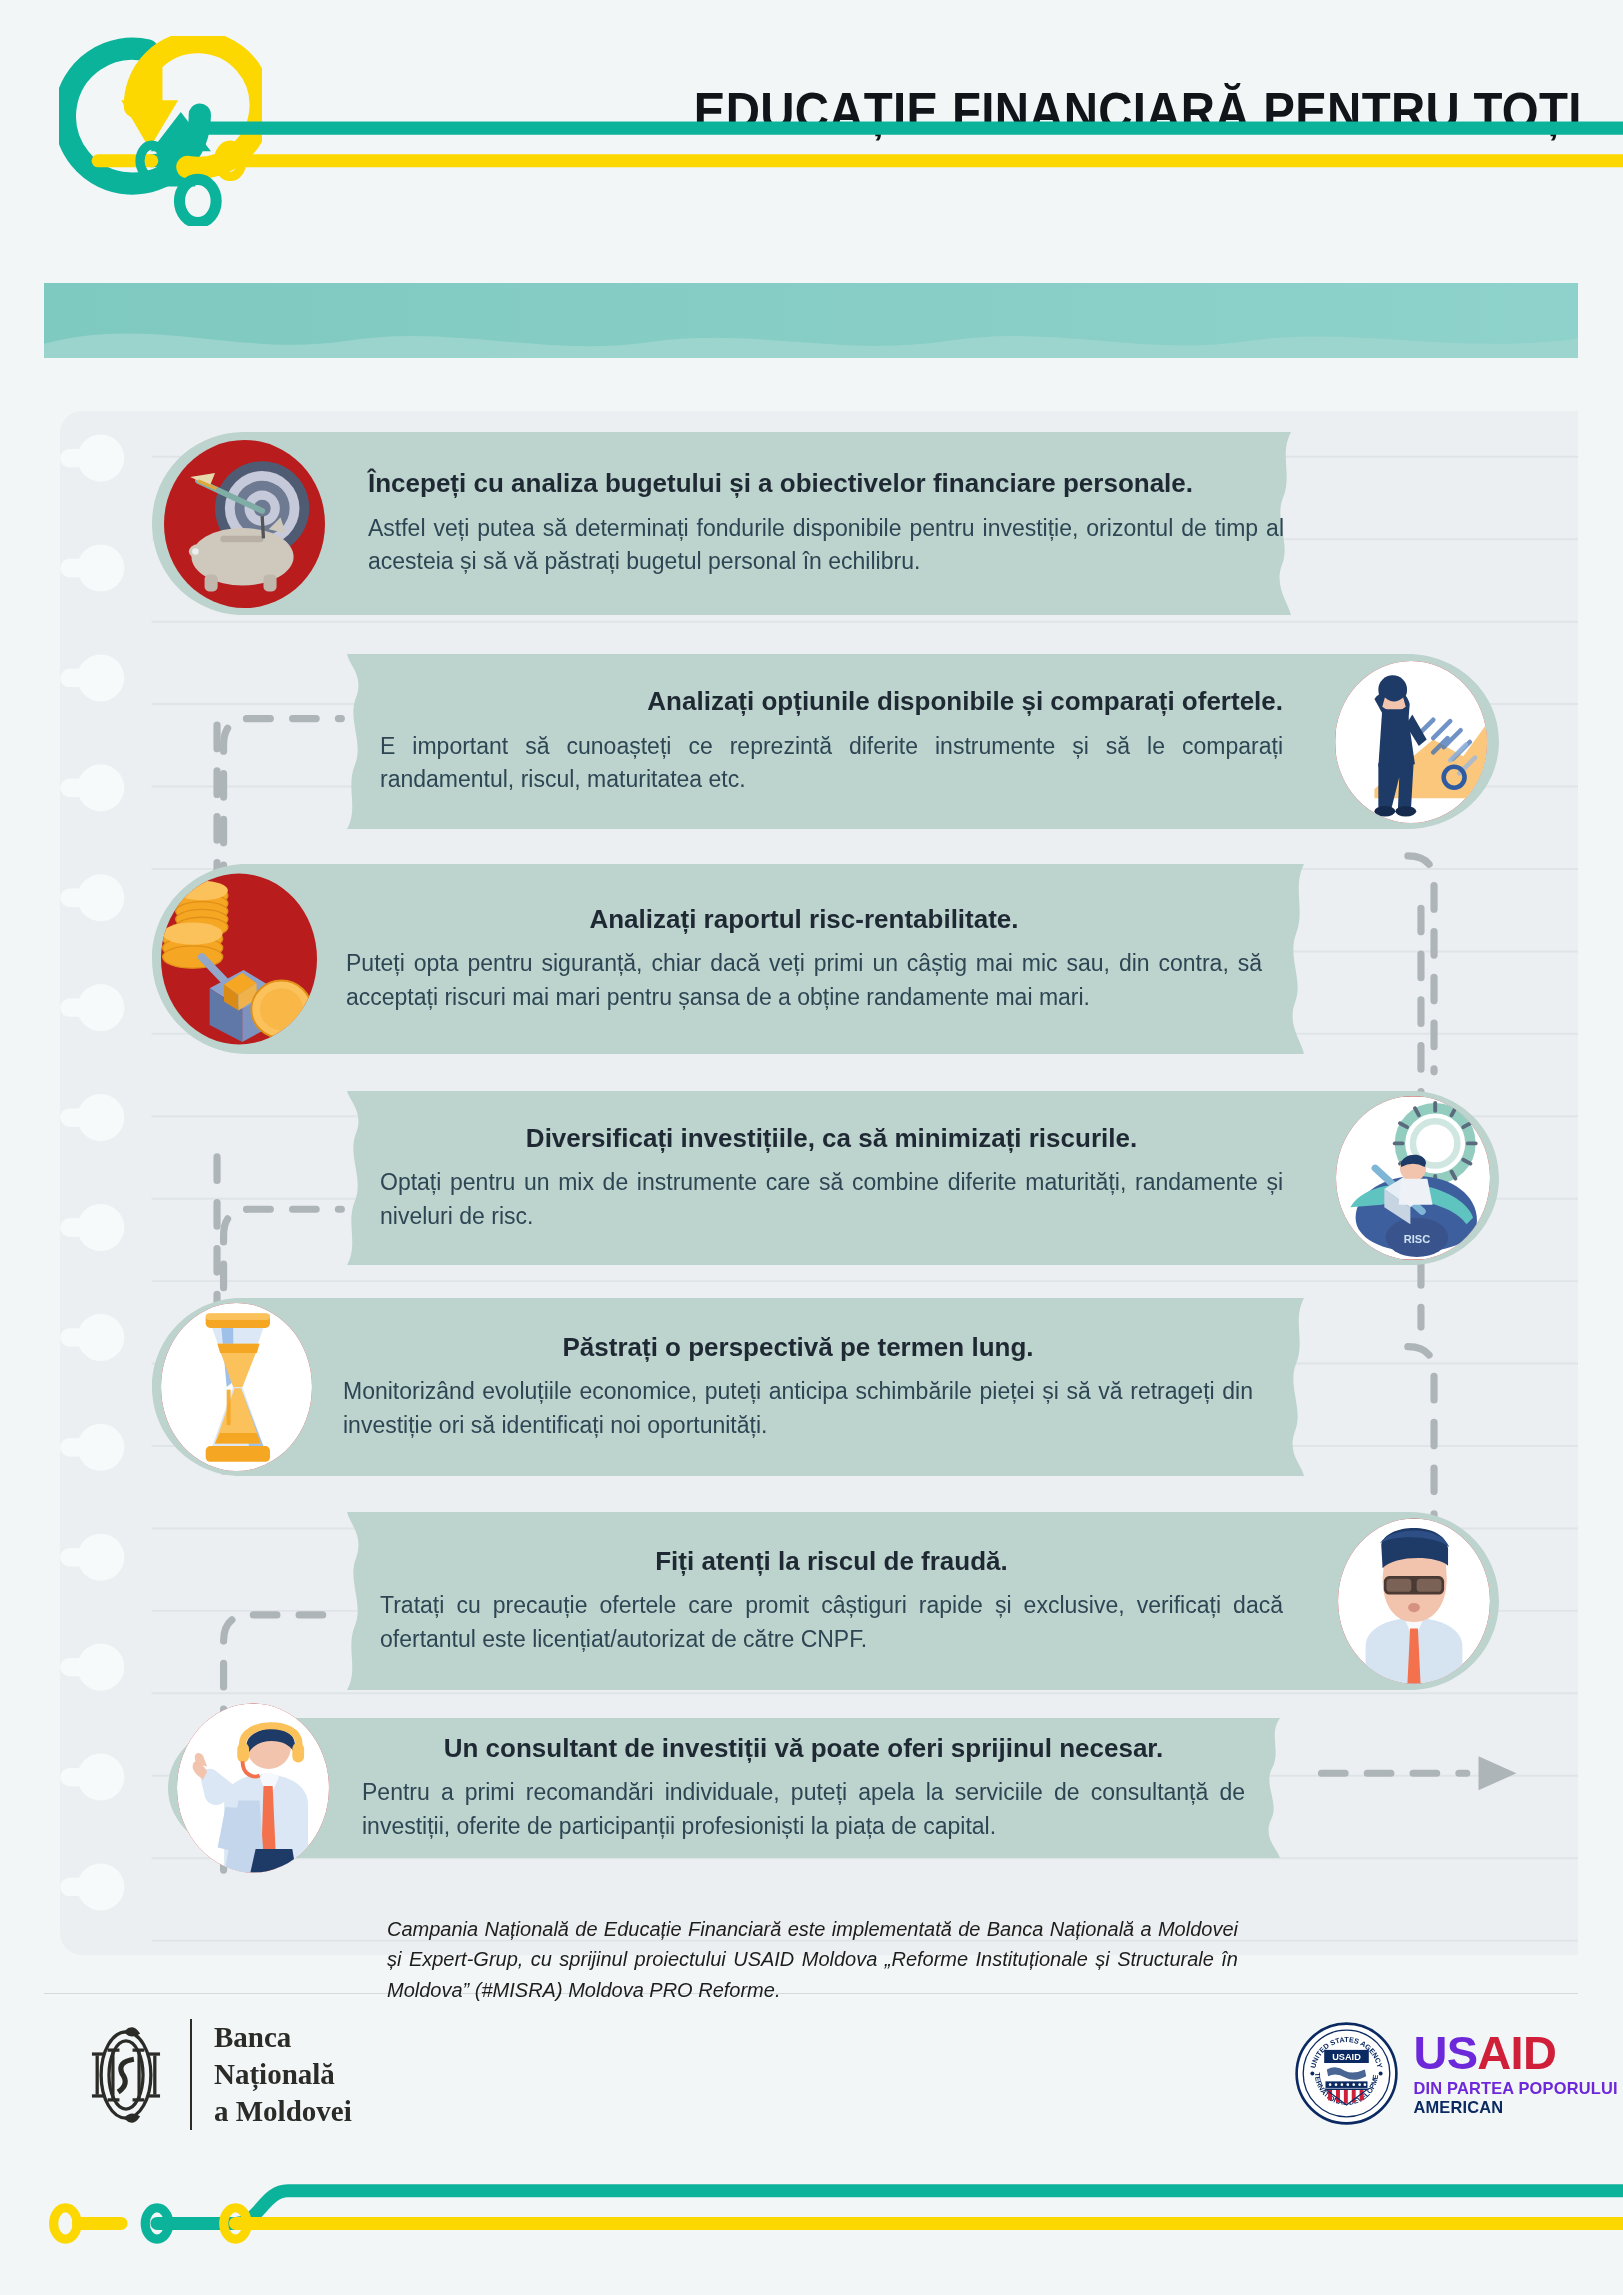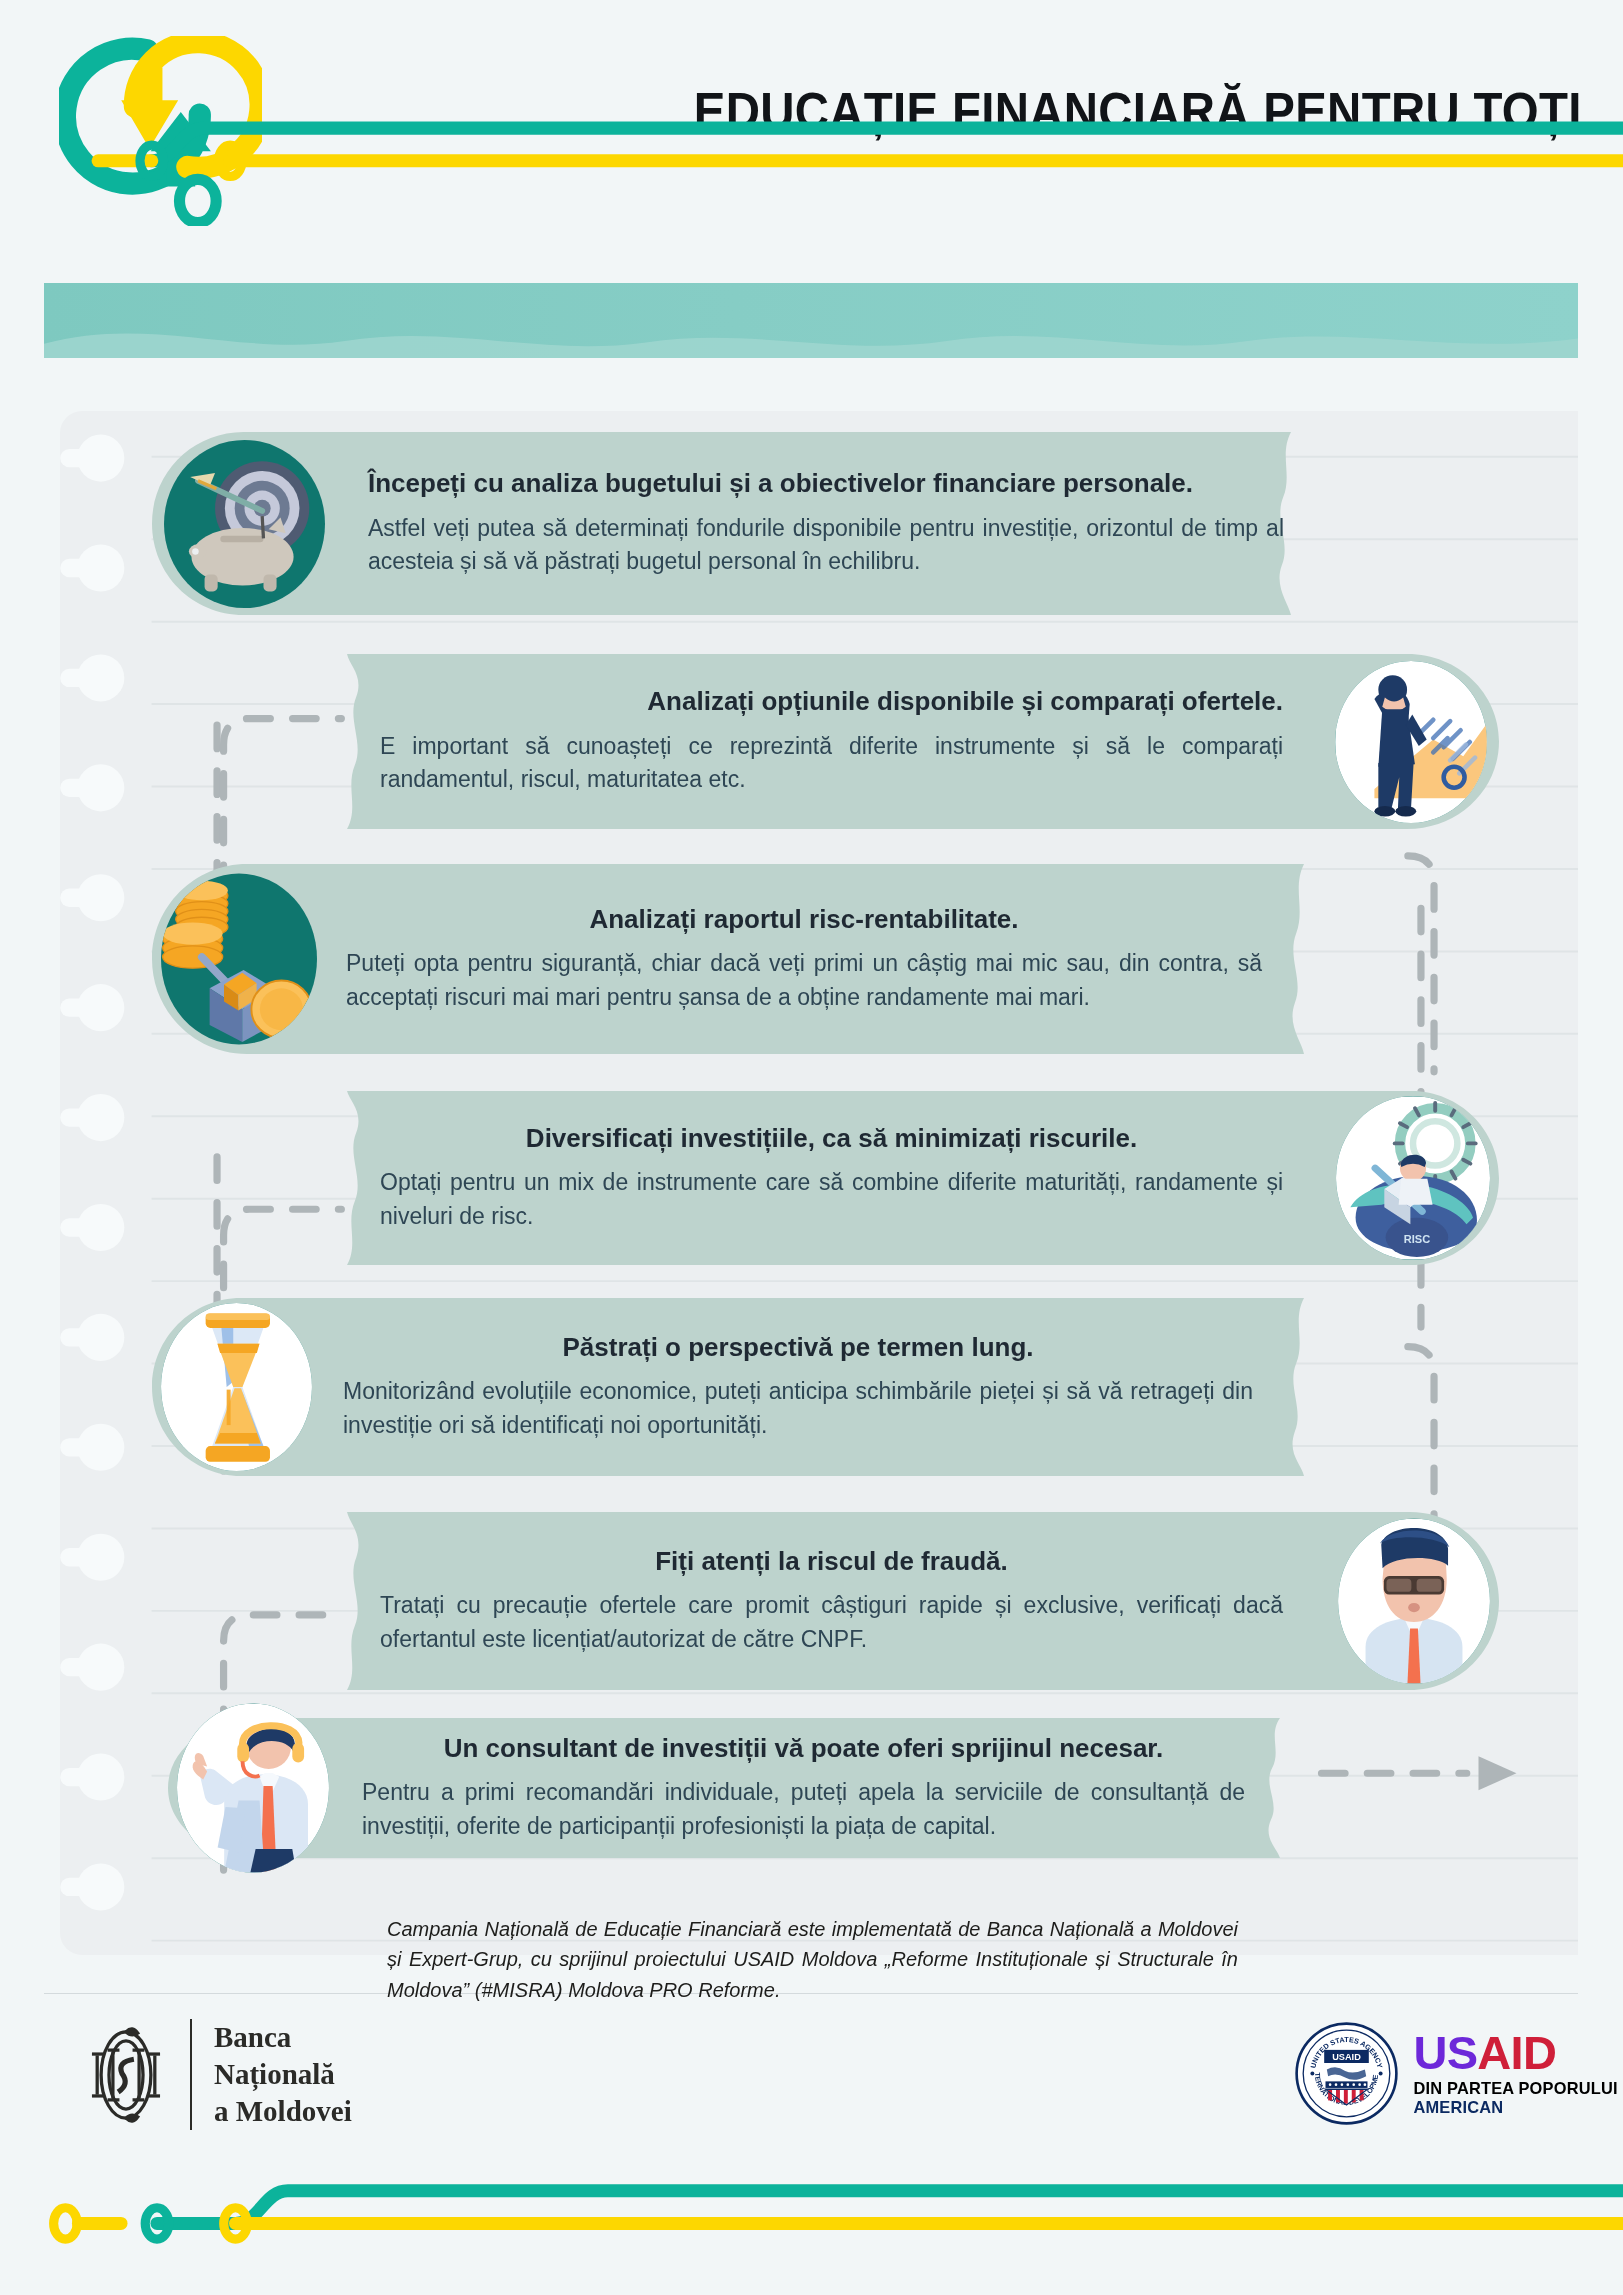--- a/index.html
+++ b/index.html
@@ -75,21 +75,21 @@
   .card-text {
     font-size: 23px; color: #2e4654; line-height: 1.46;
     text-align: justify; text-justify: inter-word;
     font-family: "Liberation Sans", sans-serif;
   }
   .card-title.center { text-align: center; }
   .card-icon {
     position: absolute; top: 50%; transform: translateY(-50%);
     width: 151px; height: 160px;
     border-radius: 50%;
-    background: #0f766e;
+    background: #b91c1c;
     overflow: hidden;
   }
   .card-icon svg { display: block; width: 100%; height: 100%; }
 
   
   .footer-rule {
     position: absolute; left: 44px; top: 1993px;
     width: 1534px; height: 1.3px; background: #d4dadd;
   }
   .footer { position: absolute; left: 0; top: 2002px; width: 1623px; height: 177px; }
@@ -106,21 +106,21 @@
     font-family: "Liberation Sans", sans-serif;
     font-style: italic; font-size: 20px; line-height: 1.52;
     color: #1d1d1b; text-align: justify; text-justify: inter-word;
   }
   .usaid { position: absolute; left: 1294px; top: 2021px; display: flex; align-items: center; gap: 14.4px; }
   .usaid-seal { width: 105px; height: 105px; }
   .usaid-word { font-family: "Liberation Sans", sans-serif; }
   .usaid-word .big { font-size: 47px; font-weight: 700; letter-spacing: -0.7px; line-height: 0.96; }
   .usaid-word .big .us { color: #6d28d9; }
   .usaid-word .big .aid { color: #cf1f39; }
-  .usaid-word .sub1 { font-size: 16.4px; font-weight: 700; color: #000000; text-align: center; margin-top: 3.9px; letter-spacing: 0.2px; }
+  .usaid-word .sub1 { font-size: 16.4px; font-weight: 700; color: #6d28d9; text-align: center; margin-top: 3.9px; letter-spacing: 0.2px; }
   .usaid-word .sub2 { font-size: 16.4px; font-weight: 700; color: #0c2a62; text-align: left; letter-spacing: 0.2px; }
 
   
   .bottom-rails { position: absolute; left: 0; top: 2179px; width: 1623px; height: 116px; }
 </style>
 </head>
 <body>
 
 <div id="page">
 

